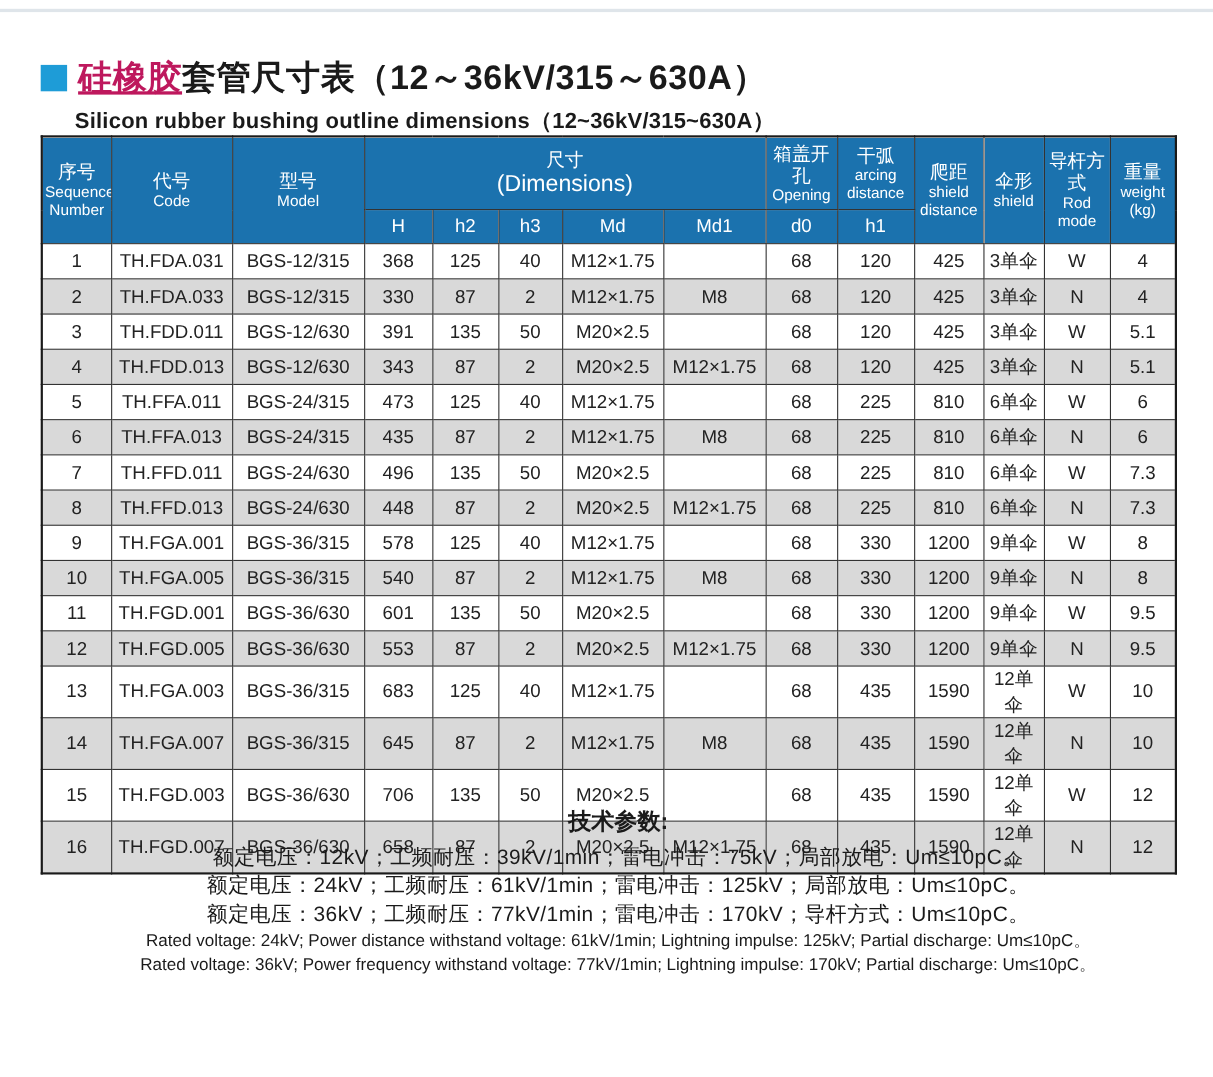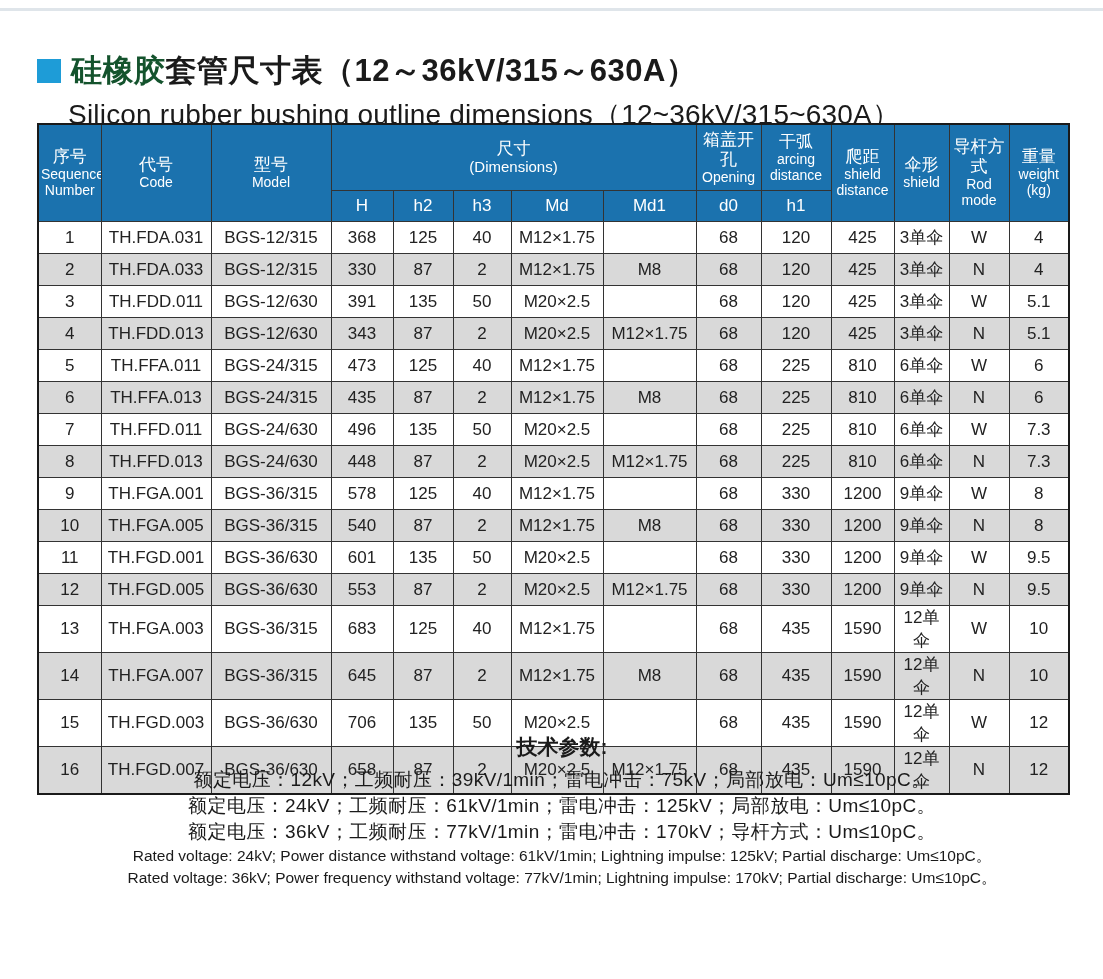--- a/index.html
+++ b/index.html
@@ -7,22 +7,22 @@
     width:1103px;height:979px;position:relative;background:#ffffff;
     font-family:"Liberation Sans","DejaVu Sans",sans-serif;color:#1a1a1a;
     overflow:hidden;
   }
   .top-strip{position:absolute;left:0;top:8px;width:1103px;height:3px;background:#dfe5ea;}
   
   .title-wrap{position:absolute;left:37px;top:50px;width:1040px;}
   .title-line{display:flex;align-items:center;gap:10px;}
   .accent-square{width:24px;height:24px;background:#1e9cd7;flex:0 0 auto;}
   .title-zh{font-size:31px;font-weight:bold;letter-spacing:.5px;white-space:nowrap;}
-  .title-zh .hl{color:#14532d;}
-  .subtitle-en{font-size:28px;font-weight:normal;margin:4px 0 0 31px;letter-spacing:.2px;}
+  .title-zh .hl{color:#be185d;text-decoration:underline;}
+  .subtitle-en{font-size:20px;font-weight:bold;margin:4px 0 0 31px;letter-spacing:.2px;}
   
   .dim-table{
     position:absolute;left:37px;top:123px;width:1031px;
     border-collapse:collapse;table-layout:fixed;
     border:2px solid #1a1a1a;
   }
   .dim-table th,.dim-table td{
     border:1px solid #333;text-align:center;vertical-align:middle;
     padding:0 2px;overflow:hidden;
   }
@@ -82,21 +82,21 @@
       <th rowspan="2">
         <span class="hdr-zh">代号</span>
         <span class="hdr-en">Code</span>
       </th>
       <th rowspan="2">
         <span class="hdr-zh">型号</span>
         <span class="hdr-en">Model</span>
       </th>
       <th colspan="5">
         <span class="hdr-zh">尺寸</span>
-        <span class="hdr-en" style="font-size:15px">(Dimensions)</span>
+        <span class="hdr-en" style="font-size:21px">(Dimensions)</span>
       </th>
       <th>
         <span class="hdr-zh">箱盖开孔</span>
         <span class="hdr-en">Opening</span>
       </th>
       <th>
         <span class="hdr-zh">干弧</span>
         <span class="hdr-en">arcing distance</span>
       </th>
       <th rowspan="2">

